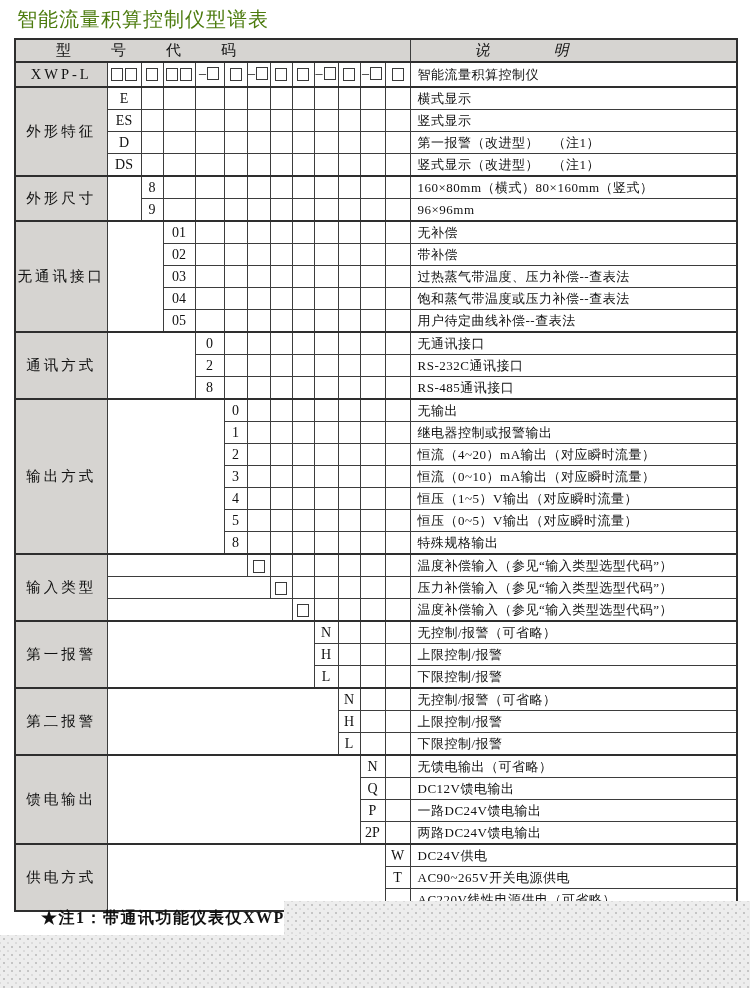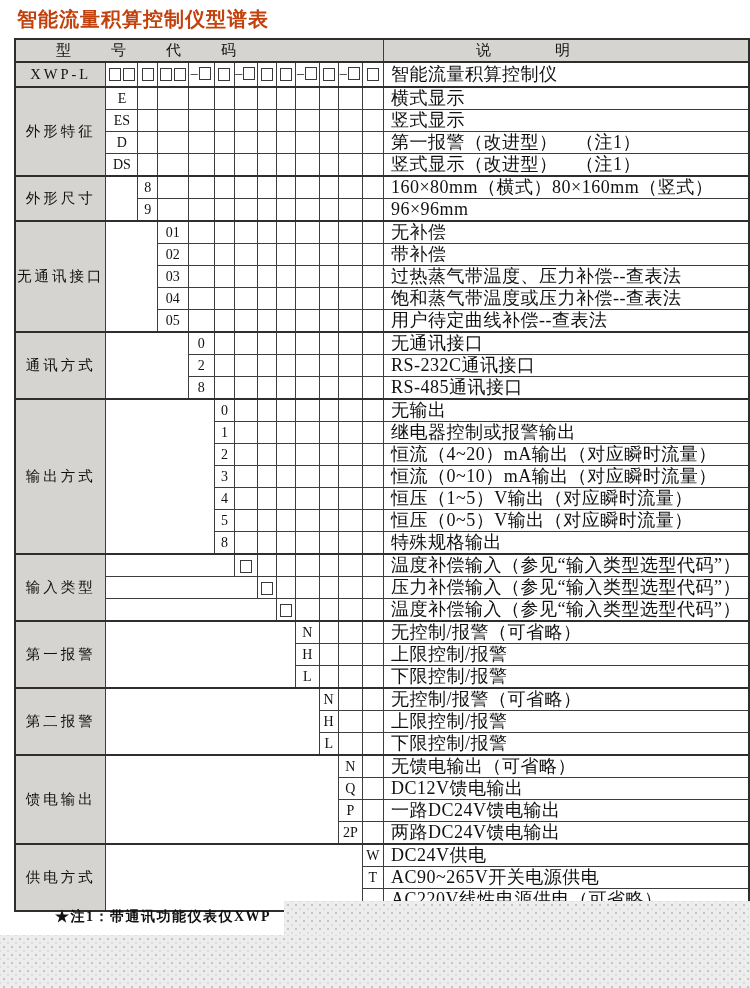--- a/index.html
+++ b/index.html
@@ -5,52 +5,52 @@
   html,body { margin:0; padding:0; }
   body {
     width:750px; height:988px; position:relative;
     background:#ffffff; overflow:hidden;
     font-family:"Liberation Serif","DejaVu Serif",serif;
     color:#111;
   }
   .title {
     position:absolute; left:17px; top:6px;
     font-family:"Liberation Sans","DejaVu Sans",sans-serif;
-    font-weight:bold; font-size:20px; letter-spacing:1px; color:#c2410c;
+    font-weight:normal; font-size:20px; letter-spacing:1px; color:#4d7c0f;
   }
   table.spec {
     position:absolute; left:14px; top:38px;
     border-collapse:collapse; table-layout:fixed;
     border:2px solid #2e2e2e;
   }
   td {
     border:1px solid #3d3d3d;
     height:21px; padding:0;
     font-size:14px; line-height:21px;
     overflow:hidden; white-space:nowrap;
   }
   td.hd { background:#d6d4d1; text-align:left; font-size:15px; }
   td.code-hd { letter-spacing:40px; padding-left:40px; }
-  td.desc-hd { letter-spacing:64px; padding-left:92px; }
+  td.desc-hd { letter-spacing:64px; padding-left:64px;font-style:italic; }
   td.lbl {
     background:#d6d4d1; text-align:center;
     letter-spacing:3px; font-size:14.5px;margin-top:8px;
   }
   td.val { text-align:center; }
-  td.desc { text-align:left; padding:0 7px; font-size:18px; letter-spacing:0.5px; }
+  td.desc { text-align:left; padding:0 7px; font-size:13px; letter-spacing:0.5px; }
   tr.sec-first td { border-top:2px solid #2e2e2e; }
   .bx {
     display:inline-block; width:10px; height:11px;
     border:1.5px solid #3a3a3a; background:#fff;
     vertical-align:middle; margin:0 1px 2px 1px;
   }
   .dash { display:inline-block; vertical-align:middle; margin:0 0 2px 0; }
   .note {
-    position:absolute; left:55px; top:908px;
-    font-size:14px; font-weight:bold; letter-spacing:1.5px;
+    position:absolute; left:41px; top:908px;
+    font-size:16px; font-weight:bold; letter-spacing:1.5px;
   }
   .halftone {
     position:absolute;
     background-color:#ededed;
     background-image:
       radial-gradient(#c3c3c3 0.7px, rgba(0,0,0,0) 1.2px),
       radial-gradient(#dadada 0.7px, rgba(0,0,0,0) 1.2px);
     background-size:8px 8px, 8px 8px;
     background-position:0 0, 4px 4px;
   }

